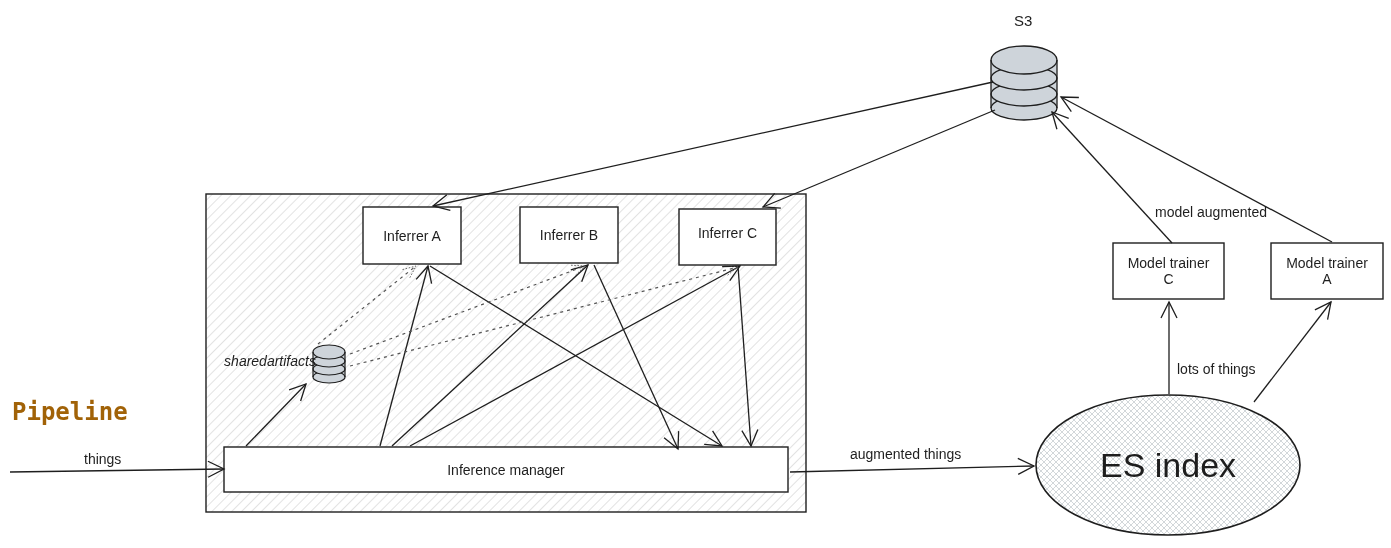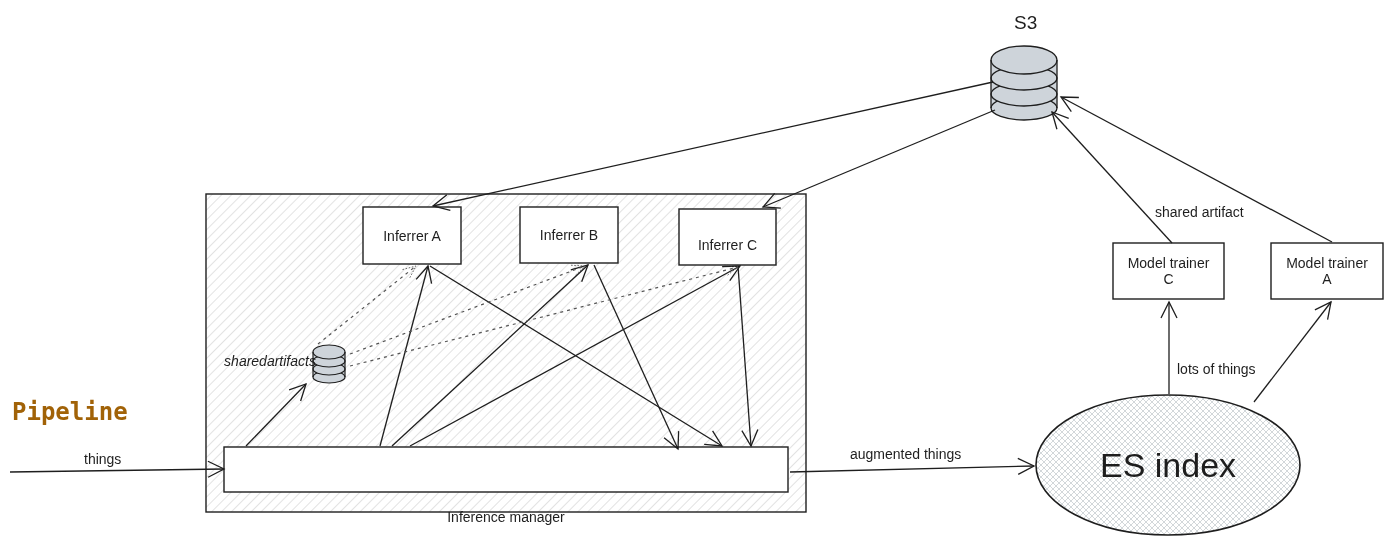--- a/index.html
+++ b/index.html
@@ -90,40 +90,40 @@
 
   <g fill="none" stroke="#555" stroke-width="1.2" stroke-dasharray="3 4">
     <line x1="318" y1="344" x2="416" y2="266" marker-end="url(#arrd)"></line>
     <line x1="350" y1="354" x2="585" y2="266" marker-end="url(#arrd)"></line>
     <line x1="350" y1="366" x2="738" y2="267" marker-end="url(#arrd)"></line>
   </g>
 </svg>
 
 <div class="pipeline">Pipeline</div>
 
-<div class="lbl" style="left:1014px; top:12px; font-size:19px;">S3</div>
+<div class="lbl" style="left:1014px; top:12px; font-size:15px;">S3</div>
 
 <div class="box-lbl" style="left:363px; top:207px; width:98px; height:57px;">Inferrer A</div>
 <div class="box-lbl" style="left:520px; top:207px; width:98px; height:56px;">Inferrer B</div>
-<div class="box-lbl" style="left:679px; top:209px; width:97px; height:72px;">Inferrer C</div>
+<div class="box-lbl" style="left:679px; top:197px; width:97px; height:72px;">Inferrer C</div>
 
-<div class="box-lbl" style="left:224px; top:447px; width:564px; height:45px;margin-top:47px;">Inference manager</div>
+<div class="box-lbl" style="left:224px; top:447px; width:564px; height:45px;">Inference manager</div>
 
 <div class="box-lbl" style="left:1113px; top:243px; width:111px; height:56px; flex-direction:column;">
   <span>Model trainer</span>
   <span>C</span>
 </div>
 <div class="box-lbl" style="left:1271px; top:243px; width:112px; height:56px; flex-direction:column;">
   <span>Model trainer</span>
   <span>A</span>
 </div>
 
 <div class="box-lbl es" style="left:1036px; top:440px; width:264px; height:50px; font-size:34px;">ES index</div>
 
 <div class="box-lbl" style="left:236px; top:343px; width:68px; height:36px; flex-direction:row; line-height:17px;font-style:italic;">
   <span>shared</span>
   <span>artifacts</span>
 </div>
 
 <div class="lbl" style="left:84px; top:451px;">things</div>
 <div class="lbl" style="left:850px; top:446px;">augmented things</div>
-<div class="lbl" style="left:1155px; top:204px;">shared artifact</div>
+<div class="lbl" style="left:1155px; top:204px;">model augmented</div>
 <div class="lbl" style="left:1177px; top:348px;margin-top:13px;">lots of things</div>
 
 </body></html>

